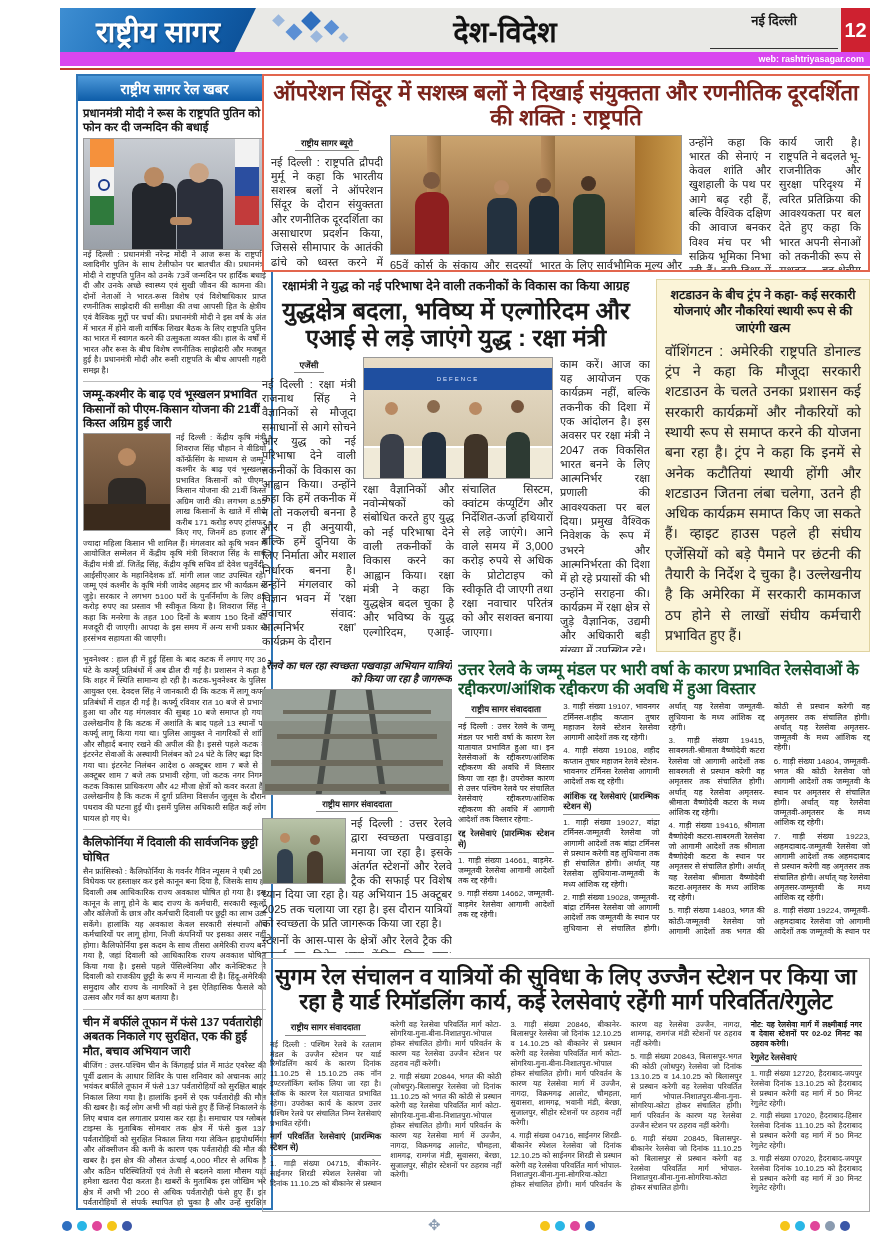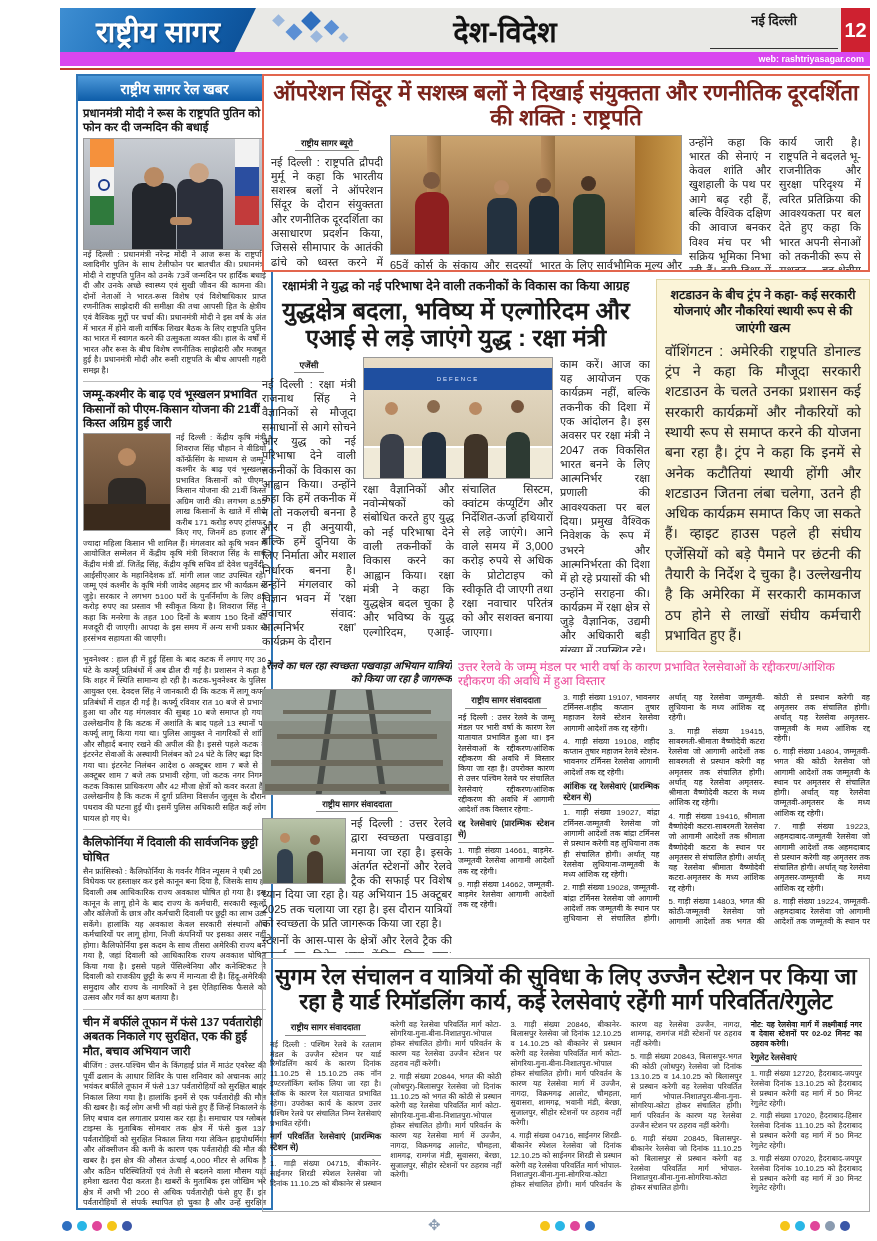--- a/index.html
+++ b/index.html
@@ -50,21 +50,21 @@
   .clip{overflow:hidden;}
   .kicker{position:absolute;left:262px;top:279px;width:388px;font-size:12.5px;font-weight:bold;text-align:center;line-height:1.2;}
   .defB{position:absolute;left:262px;top:298px;width:388px;height:354px;overflow:hidden;}
   .defB-h{font-size:24px;font-weight:bold;text-align:center;line-height:1.12;margin-bottom:5px;}
   .trump{position:absolute;left:656px;top:279px;width:214px;height:373px;background:#fbf4d8;border:1px solid #e0d3a0;box-sizing:border-box;padding:7px 8px;overflow:hidden;}
   .trump-h{font-size:12.5px;font-weight:bold;line-height:1.3;text-align:center;margin-bottom:5px;}
   .trump-b{font-size:14px;line-height:1.45;text-align:justify;}
   .swach{position:absolute;left:262px;top:660px;width:190px;height:293px;overflow:hidden;}
   .swach-h{font-size:10px;font-weight:bold;text-align:right;line-height:1.25;margin-bottom:4px;font-style:italic;}
   .jammu{position:absolute;left:458px;top:660px;width:412px;height:293px;overflow:hidden;}
-  .jammu-h{font-size:12px;font-weight:normal;color:#ec4899;line-height:1.2;margin-bottom:4px;}
+  .jammu-h{font-size:16px;font-weight:bold;color:#14532d;line-height:1.2;margin-bottom:4px;}
   .colflow4{columns:4;column-gap:9px;font-size:7.9px;line-height:1.3;text-align:justify;height:238px;overflow:hidden;}
   .subhead{font-size:8.3px;font-weight:bold;border-bottom:1px solid #888;margin:3px 0;padding-bottom:2px;}
   .list-item{margin-bottom:3px;}
   .ujjain{position:absolute;left:262px;top:958px;width:608px;height:254px;border:1px solid #a8a8a8;box-sizing:border-box;padding:5px 7px;overflow:hidden;}
   .ujjain-h{font-size:22px;font-weight:bold;text-align:center;line-height:1.15;margin-bottom:5px;}
   .colflow5{columns:5;column-gap:9px;font-size:7.6px;line-height:1.3;text-align:justify;height:178px;overflow:hidden;}
   
   .dots{position:absolute;top:1221px;display:flex;gap:5px;}
   .dot{width:10px;height:10px;border-radius:50%;}
   .orn{position:absolute;left:428px;top:1216px;color:#8a9bb0;font-size:15px;}

